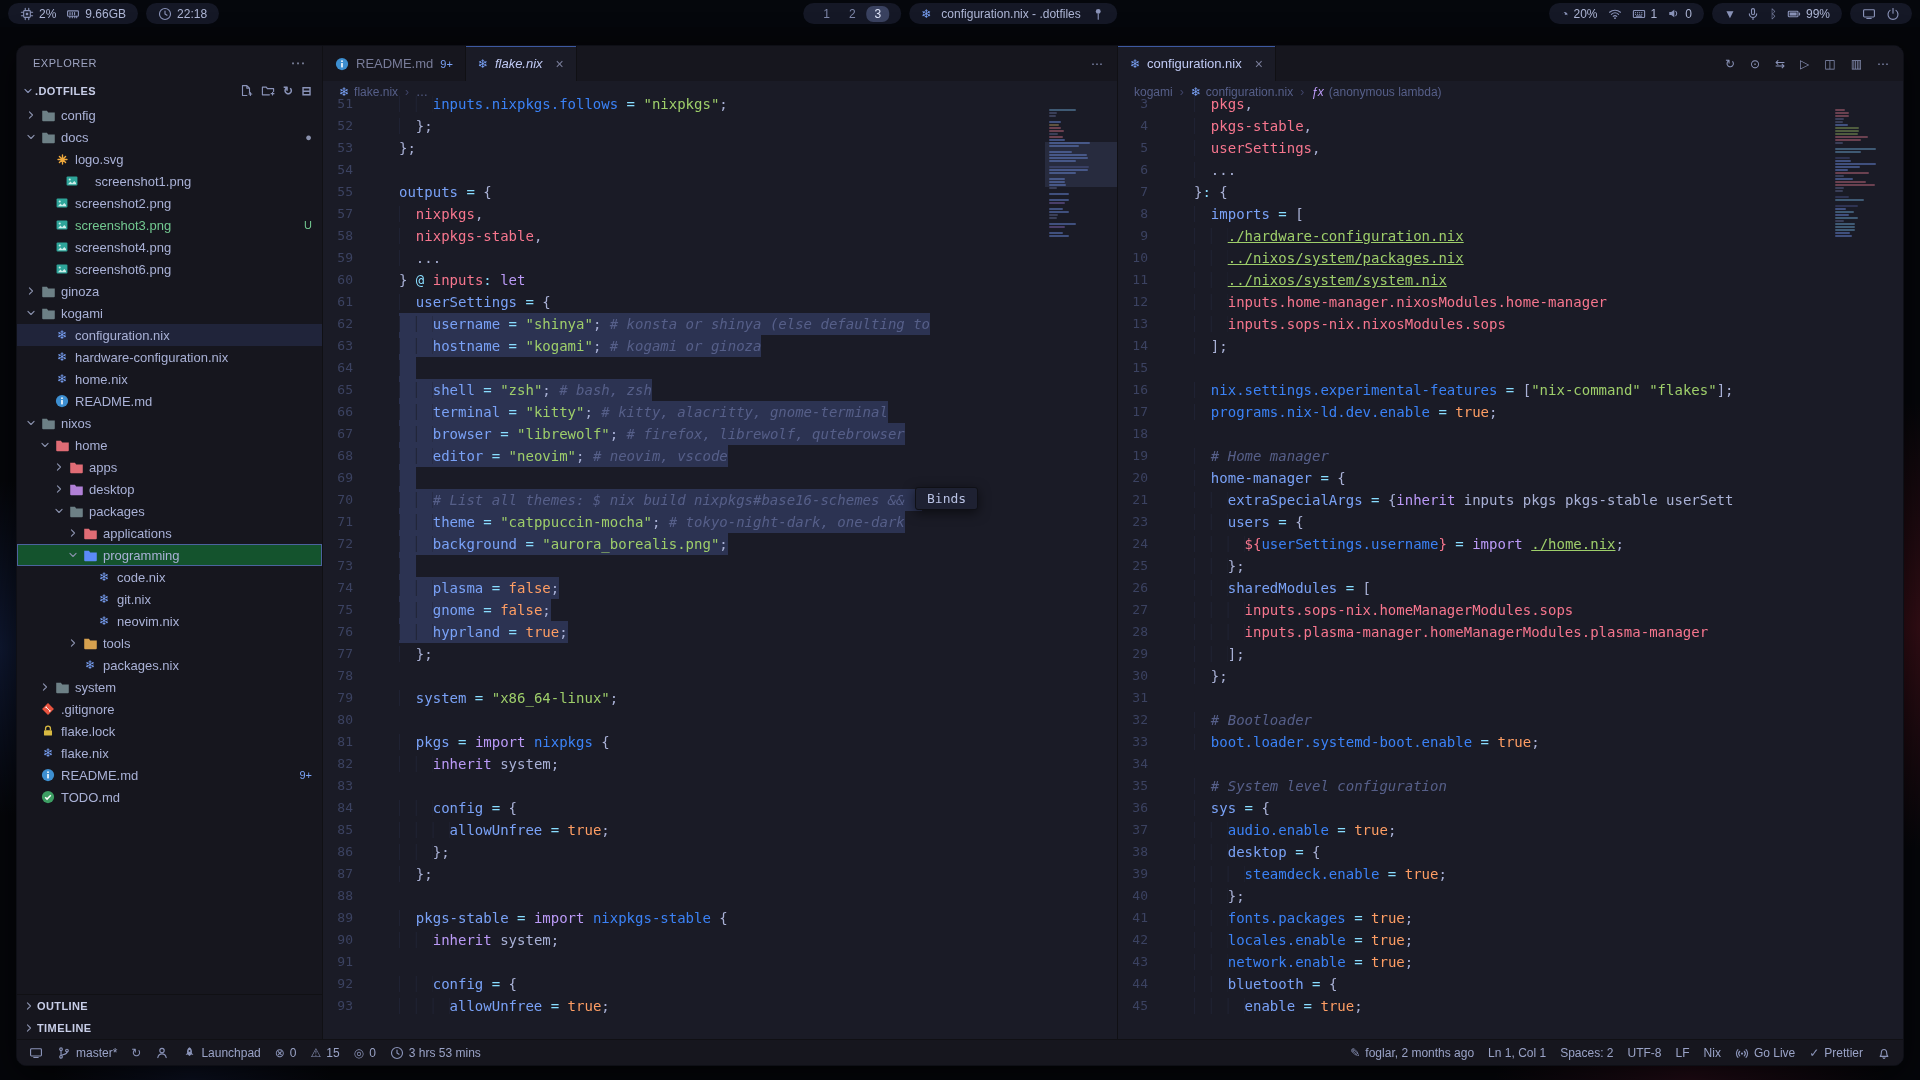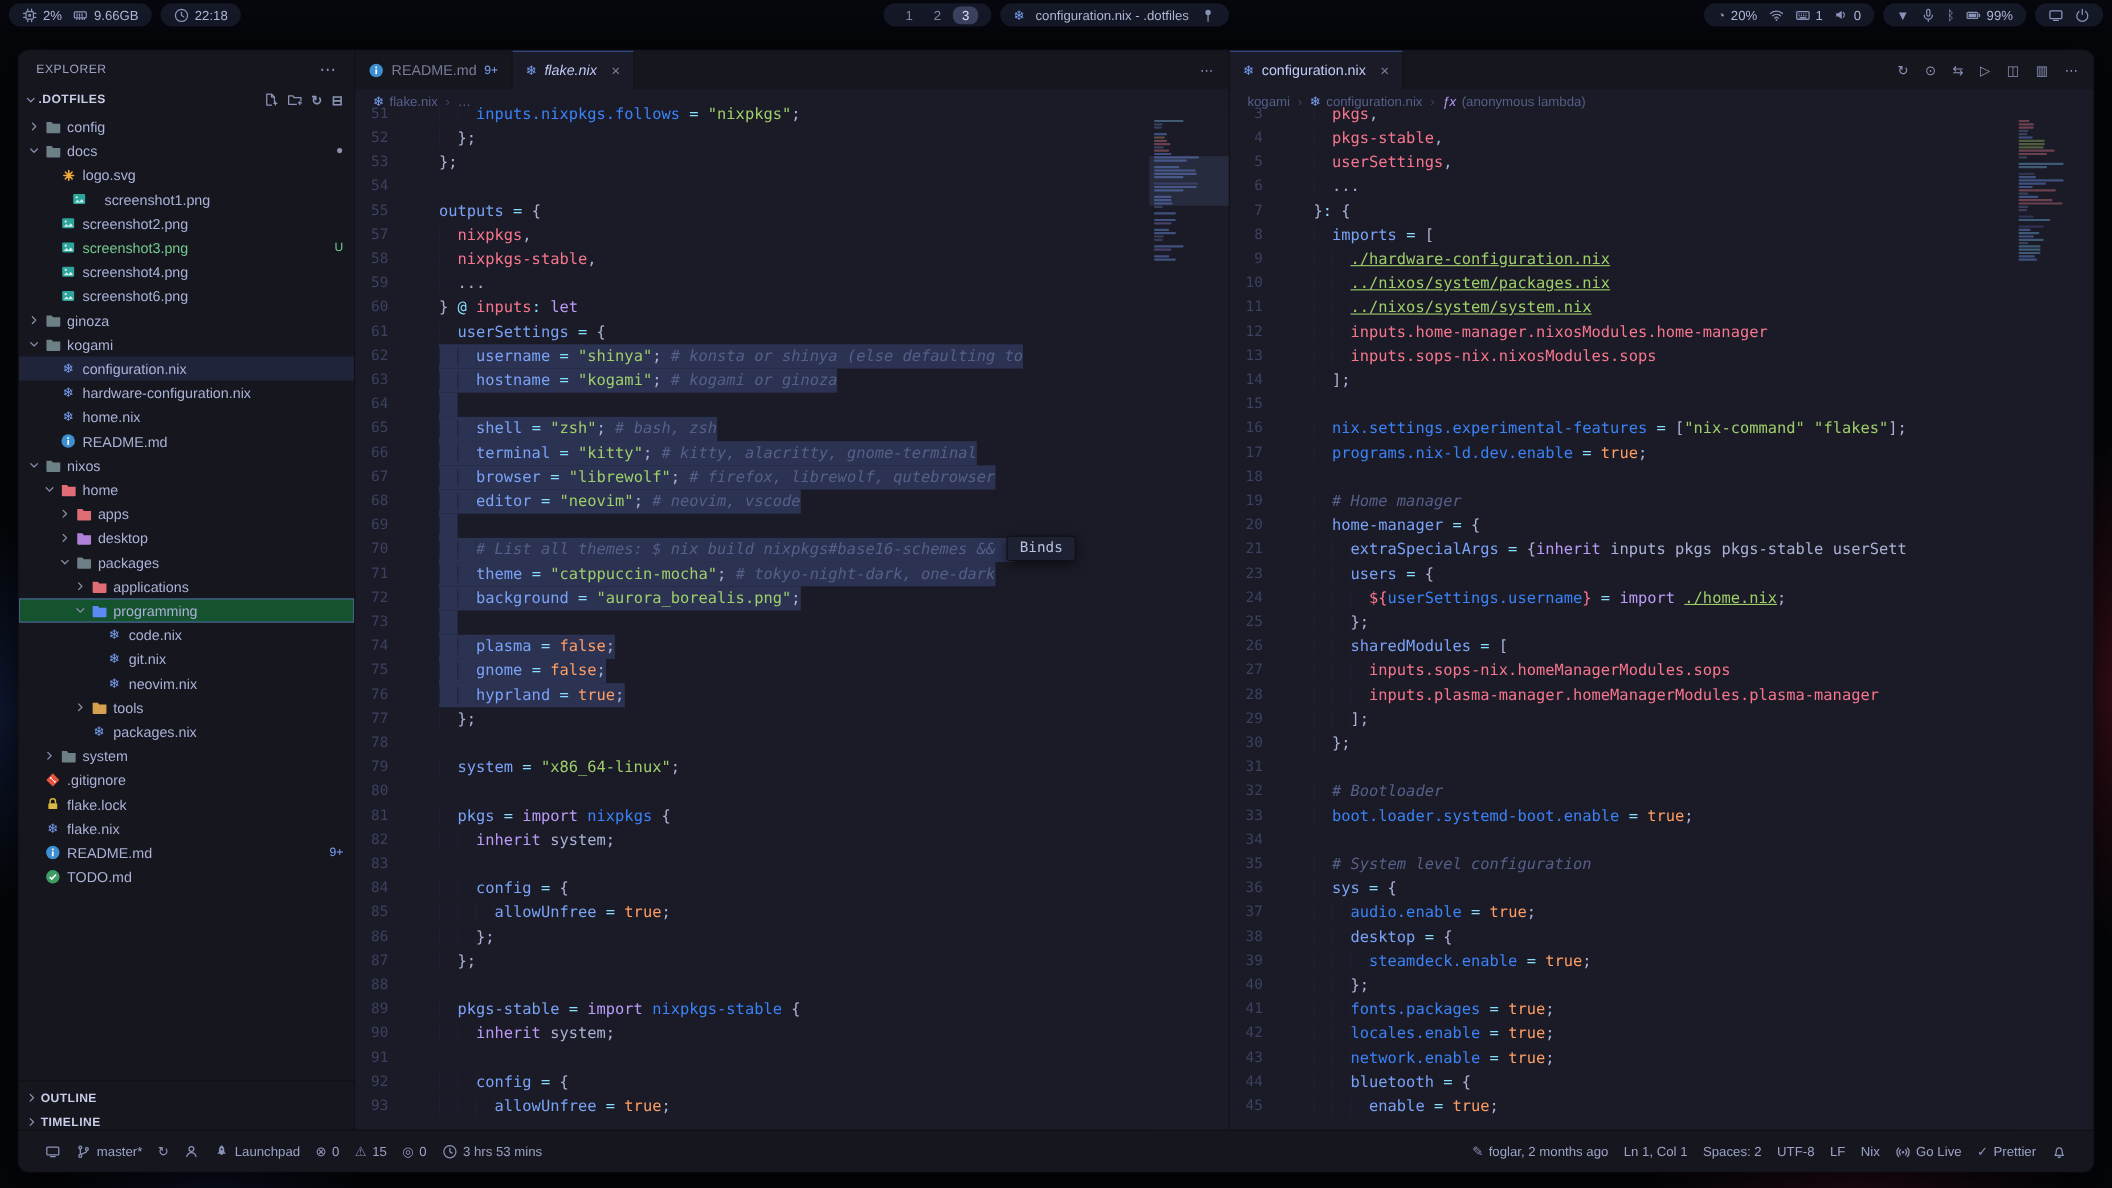--- a/index.html
+++ b/index.html
@@ -38,21 +38,21 @@
 .section .acts{margin-left:auto;display:flex;gap:8px;color:#9aa1bd;align-items:center}
 .tree{flex:1;overflow:hidden;padding-top:2px}
 .trow{height:22px;display:flex;align-items:center;font-size:13px;color:#a9b1d6;cursor:pointer}
 .trow .chev{width:16px;display:flex;justify-content:center;flex:none;color:#8a91ad}
 .trow .ficon{width:18px;display:flex;align-items:center;justify-content:center;flex:none}
 .trow .lbl{margin-left:4px;white-space:nowrap}
 .trow .badge{margin-left:auto;padding-right:10px;font-size:11px;color:#8a91ad}
 .trow.active{background:#20243a}
 .trow.selected{background:#14532d;outline:1px solid #4c639e;outline-offset:-1px}
 .panels{border-top:1px solid #101014}
-.prow{height:22px;display:flex;align-items:flex-end;padding:0 4px;color:#c8cee8;font-size:11px;font-weight:bold;letter-spacing:.4px;cursor:pointer}
+.prow{height:22px;display:flex;align-items:center;padding:0 4px;color:#c8cee8;font-size:11px;font-weight:bold;letter-spacing:.4px;cursor:pointer}
 .prow .chev{width:16px;display:flex;justify-content:center;color:#8a91ad}
 
 
 .editors{flex:1;display:flex;min-width:0}
 .group{display:flex;flex-direction:column;min-width:0;background:#1a1b26}
 .group1{width:794px;flex:none}
 .group2{flex:1;border-left:1px solid #101014}
 .tabs{height:35px;background:#16161e;display:flex;align-items:stretch;flex:none}
 .tab{display:flex;align-items:center;gap:7px;padding:0 12px;font-size:13px;color:#787c99;background:#16161e;border-right:1px solid #101014;position:relative;cursor:pointer}
 .tab.active{background:#1a1b26;color:#c0caf5}
@@ -84,21 +84,21 @@
 .tk-kw{color:#bb9af7}
 .tk-bo{color:#ff9e64}
 .tk-op{color:#89ddff}
 .tk-pn{color:#a9b1d6}
 .minimap{width:72px;flex:none;padding:6px 4px 0 4px;position:relative;background:#1a1b26}
 .mm{height:2px;margin-bottom:1px;border-radius:1px}
 .mm-sel{position:absolute;left:0;right:0;background:rgba(110,130,190,.16)}
 .binds{position:absolute;left:592px;top:384px;background:#1e2132;border:1px solid #0f1016;border-radius:3px;padding:3px 11px;font-family:"DejaVu Sans Mono",monospace;font-size:13px;color:#b8c1e3;box-shadow:0 3px 12px rgba(0,0,0,.55);z-index:5}
 
 
-.statusbar{height:38px;background:#16161e;border-top:1px solid #101014;display:flex;align-items:center;justify-content:space-between;padding:0 24px;font-size:12px;color:#9aa3c7;flex:none}
+.statusbar{height:26px;background:#16161e;border-top:1px solid #101014;display:flex;align-items:center;justify-content:space-between;padding:0 12px;font-size:12px;color:#9aa3c7;flex:none}
 .st-left,.st-right{display:flex;align-items:center;gap:14px}
 .sitem{display:flex;align-items:center;gap:5px;cursor:pointer;white-space:nowrap}
 </style>
 </head>
 <body>
 
 <div class="desktop">
 
   <div class="topbar">
     <div class="tbgroup" id="tb-left">

